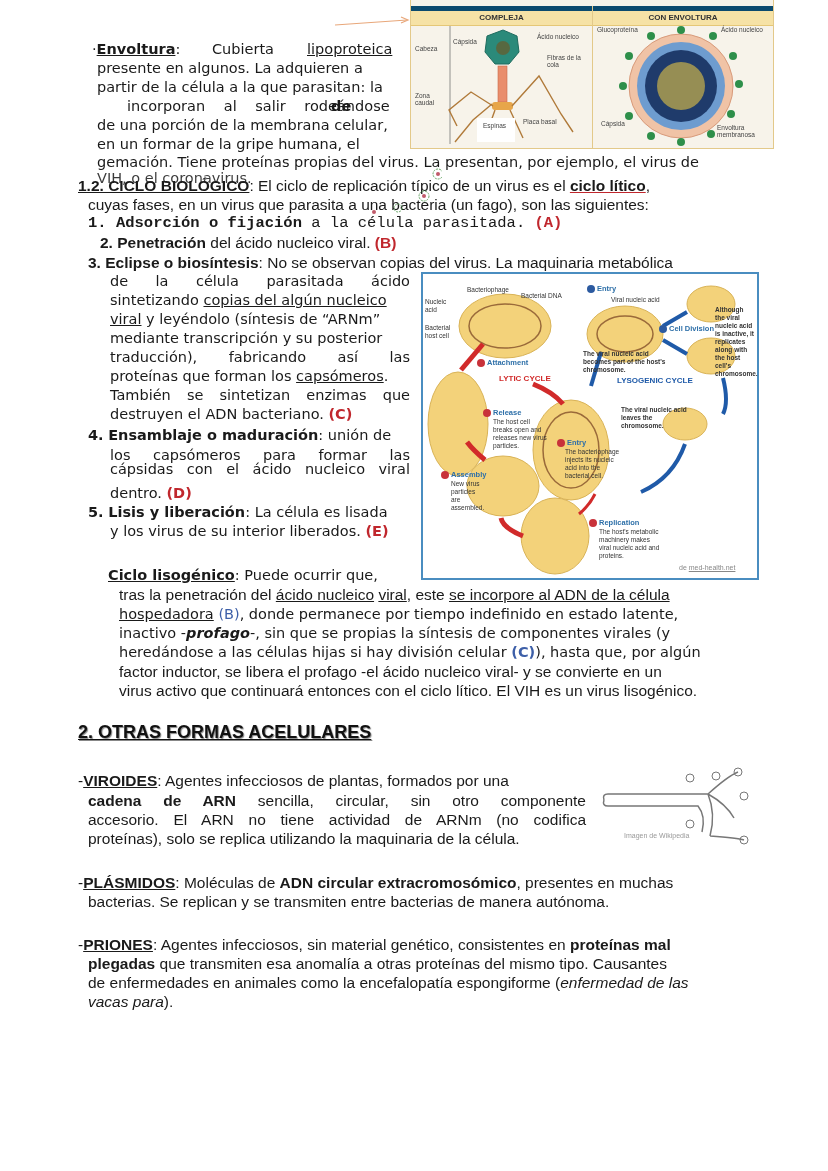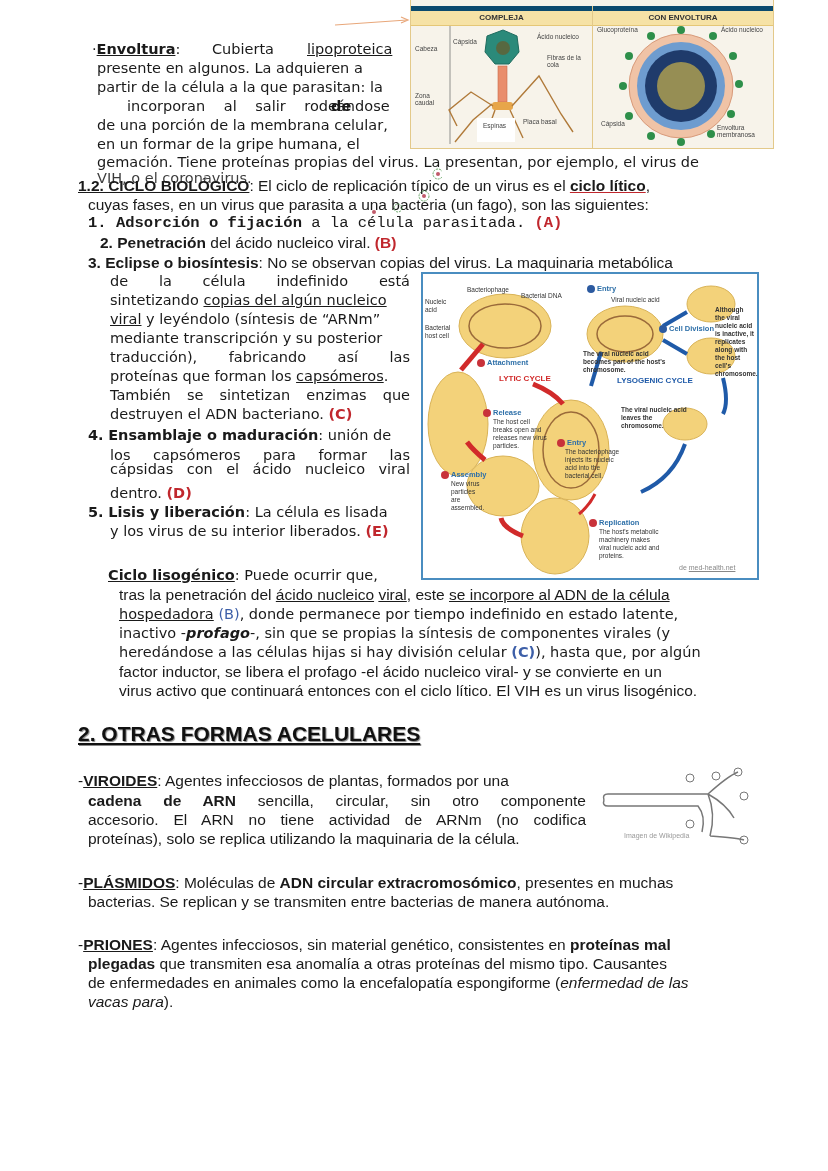--- a/index.html
+++ b/index.html
@@ -29,21 +29,21 @@
   
   .lfig { position: absolute; left: 421px; top: 272px; width: 334px; height: 304px;
           border: 2px solid #4a8dc0; background: #ffffff; }
   .flabel { position: absolute; font-family: "Liberation Sans", sans-serif; font-size: 6.5px; color: #333; line-height: 8px; }
   .ftitle { position: absolute; font-family: "Liberation Sans", sans-serif; font-weight: bold; font-size: 8px; }
   .step { font-family: "Liberation Sans", sans-serif; font-weight: bold; font-size: 7.5px; color: #2d6fa8; }
   .dot { display: inline-block; width: 8px; height: 8px; border-radius: 50%; background: #c8323a; vertical-align: middle; margin-right: 2px; }
   .dotb { background: #2c5aa0; }
 
   .heading2 { position: absolute; left: 78px; top: 722px; font-family: "Liberation Sans", sans-serif;
-              font-weight: bold; font-size: 21px; text-decoration: underline;
+              font-weight: bold; font-size: 18px; text-decoration: underline;
               text-shadow: 1px 1px 1px #888; color: #111; }
 </style>
 </head>
 <body>
 
 <div>
   <div class="line" style="left:92px; top:40px; width:305px;">
     <span>·</span><b><u>Envoltura</u></b><span>:</span>
     <span style="position:absolute; left:120px;">Cubierta</span>
     <u style="position:absolute; left:215px;">lipoproteica</u>
@@ -123,21 +123,21 @@
     <b>1.</b> <b>Adsorción o fijación</b><span> a la célula parasitada. </span><span class="red">(A)</span>
   </div>
   <div class="line narrow" style="left:88px; top:233px;margin-left:12px;">
     <b>2.</b> <b>Penetración</b><span> del ácido nucleico viral. </span><span class="red">(B)</span>
   </div>
   <div class="line narrow" style="left:88px; top:253px;">
     <b>3.</b> <b>Eclipse o biosíntesis</b><span>: No se observan copias del virus. La maquinaria metabólica</span>
   </div>
 
   <div>
-    <div class="line just" style="left:110px; top:272px; width:300px;">de la célula indefinido está</div>
+    <div class="line just" style="left:110px; top:272px; width:300px;">de la célula parasitada ácido</div>
     <div class="line" style="left:110px; top:291px;"><span>sintetizando </span><u>copias del algún nucleico</u></div>
     <div class="line" style="left:110px; top:310px;"><u>viral</u><span> y leyéndolo (síntesis de “ARNm”</span></div>
     <div class="line" style="left:110px; top:329px;">mediante transcripción y su posterior</div>
     <div class="line just" style="left:110px; top:348px; width:300px;">traducción), fabricando así las</div>
     <div class="line" style="left:110px; top:367px;"><span>proteínas que forman los </span><u>capsómeros</u><span>.</span></div>
     <div class="line just" style="left:110px; top:386px; width:300px;">También se sintetizan enzimas que</div>
     <div class="line" style="left:110px; top:405px;"><span>destruyen el ADN bacteriano. </span><span class="red">(C)</span></div>
   </div>
 
   <div class="line" style="left:88px; top:426px;">

